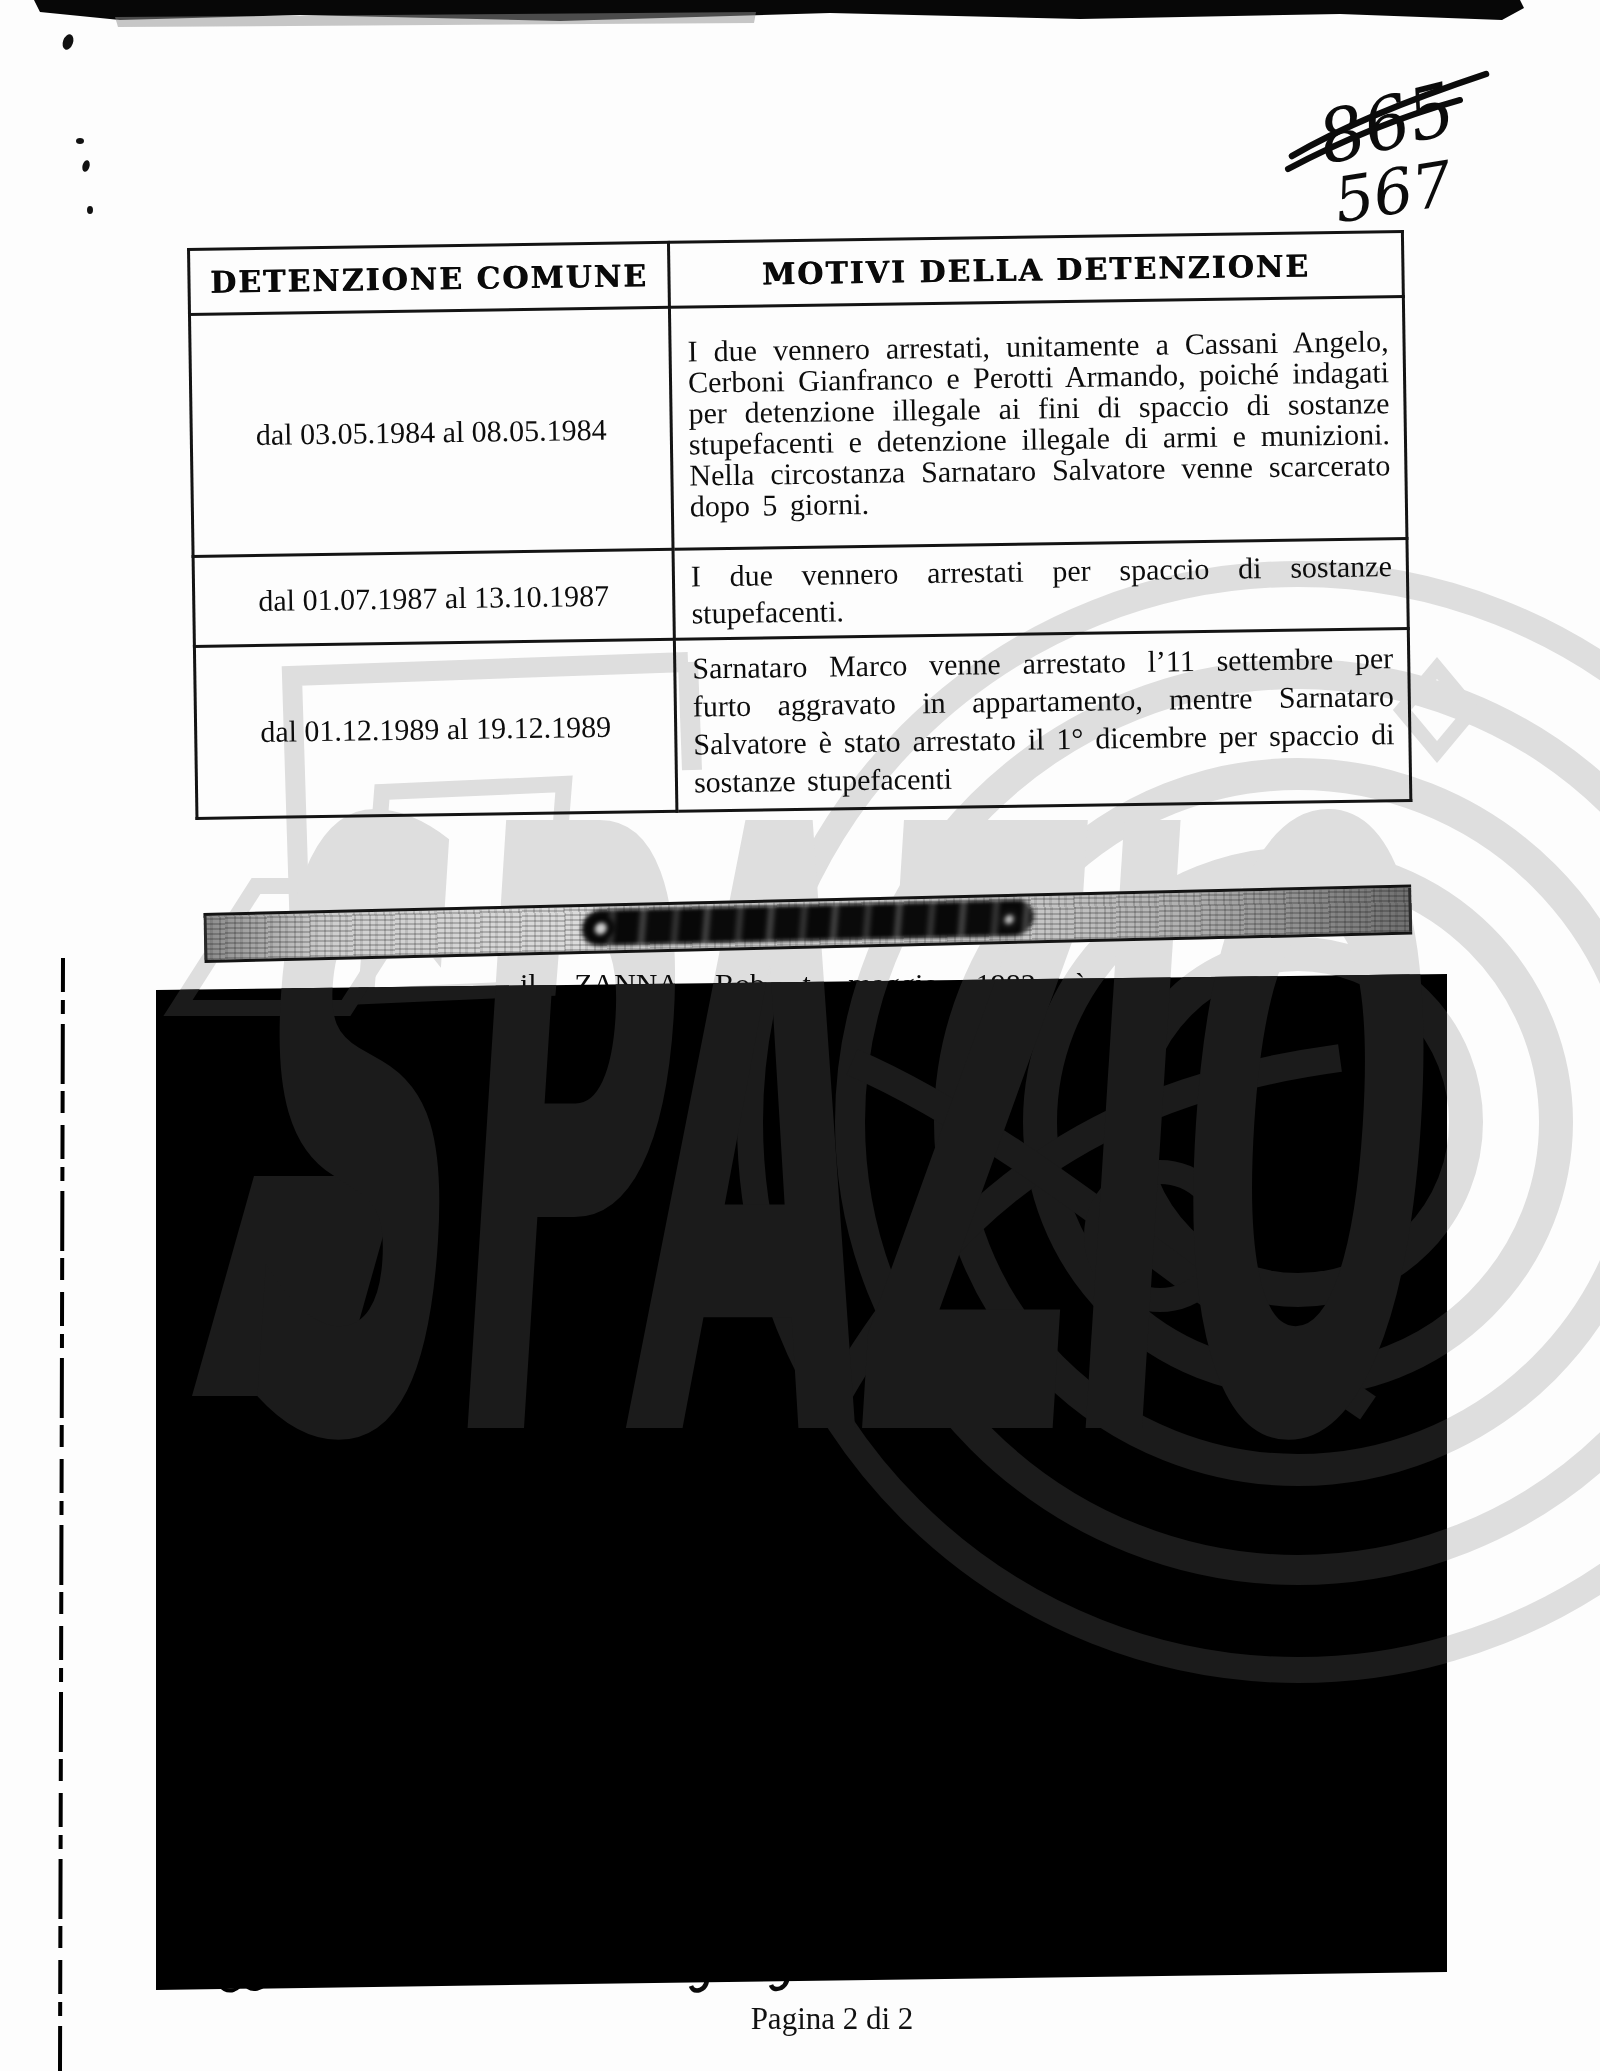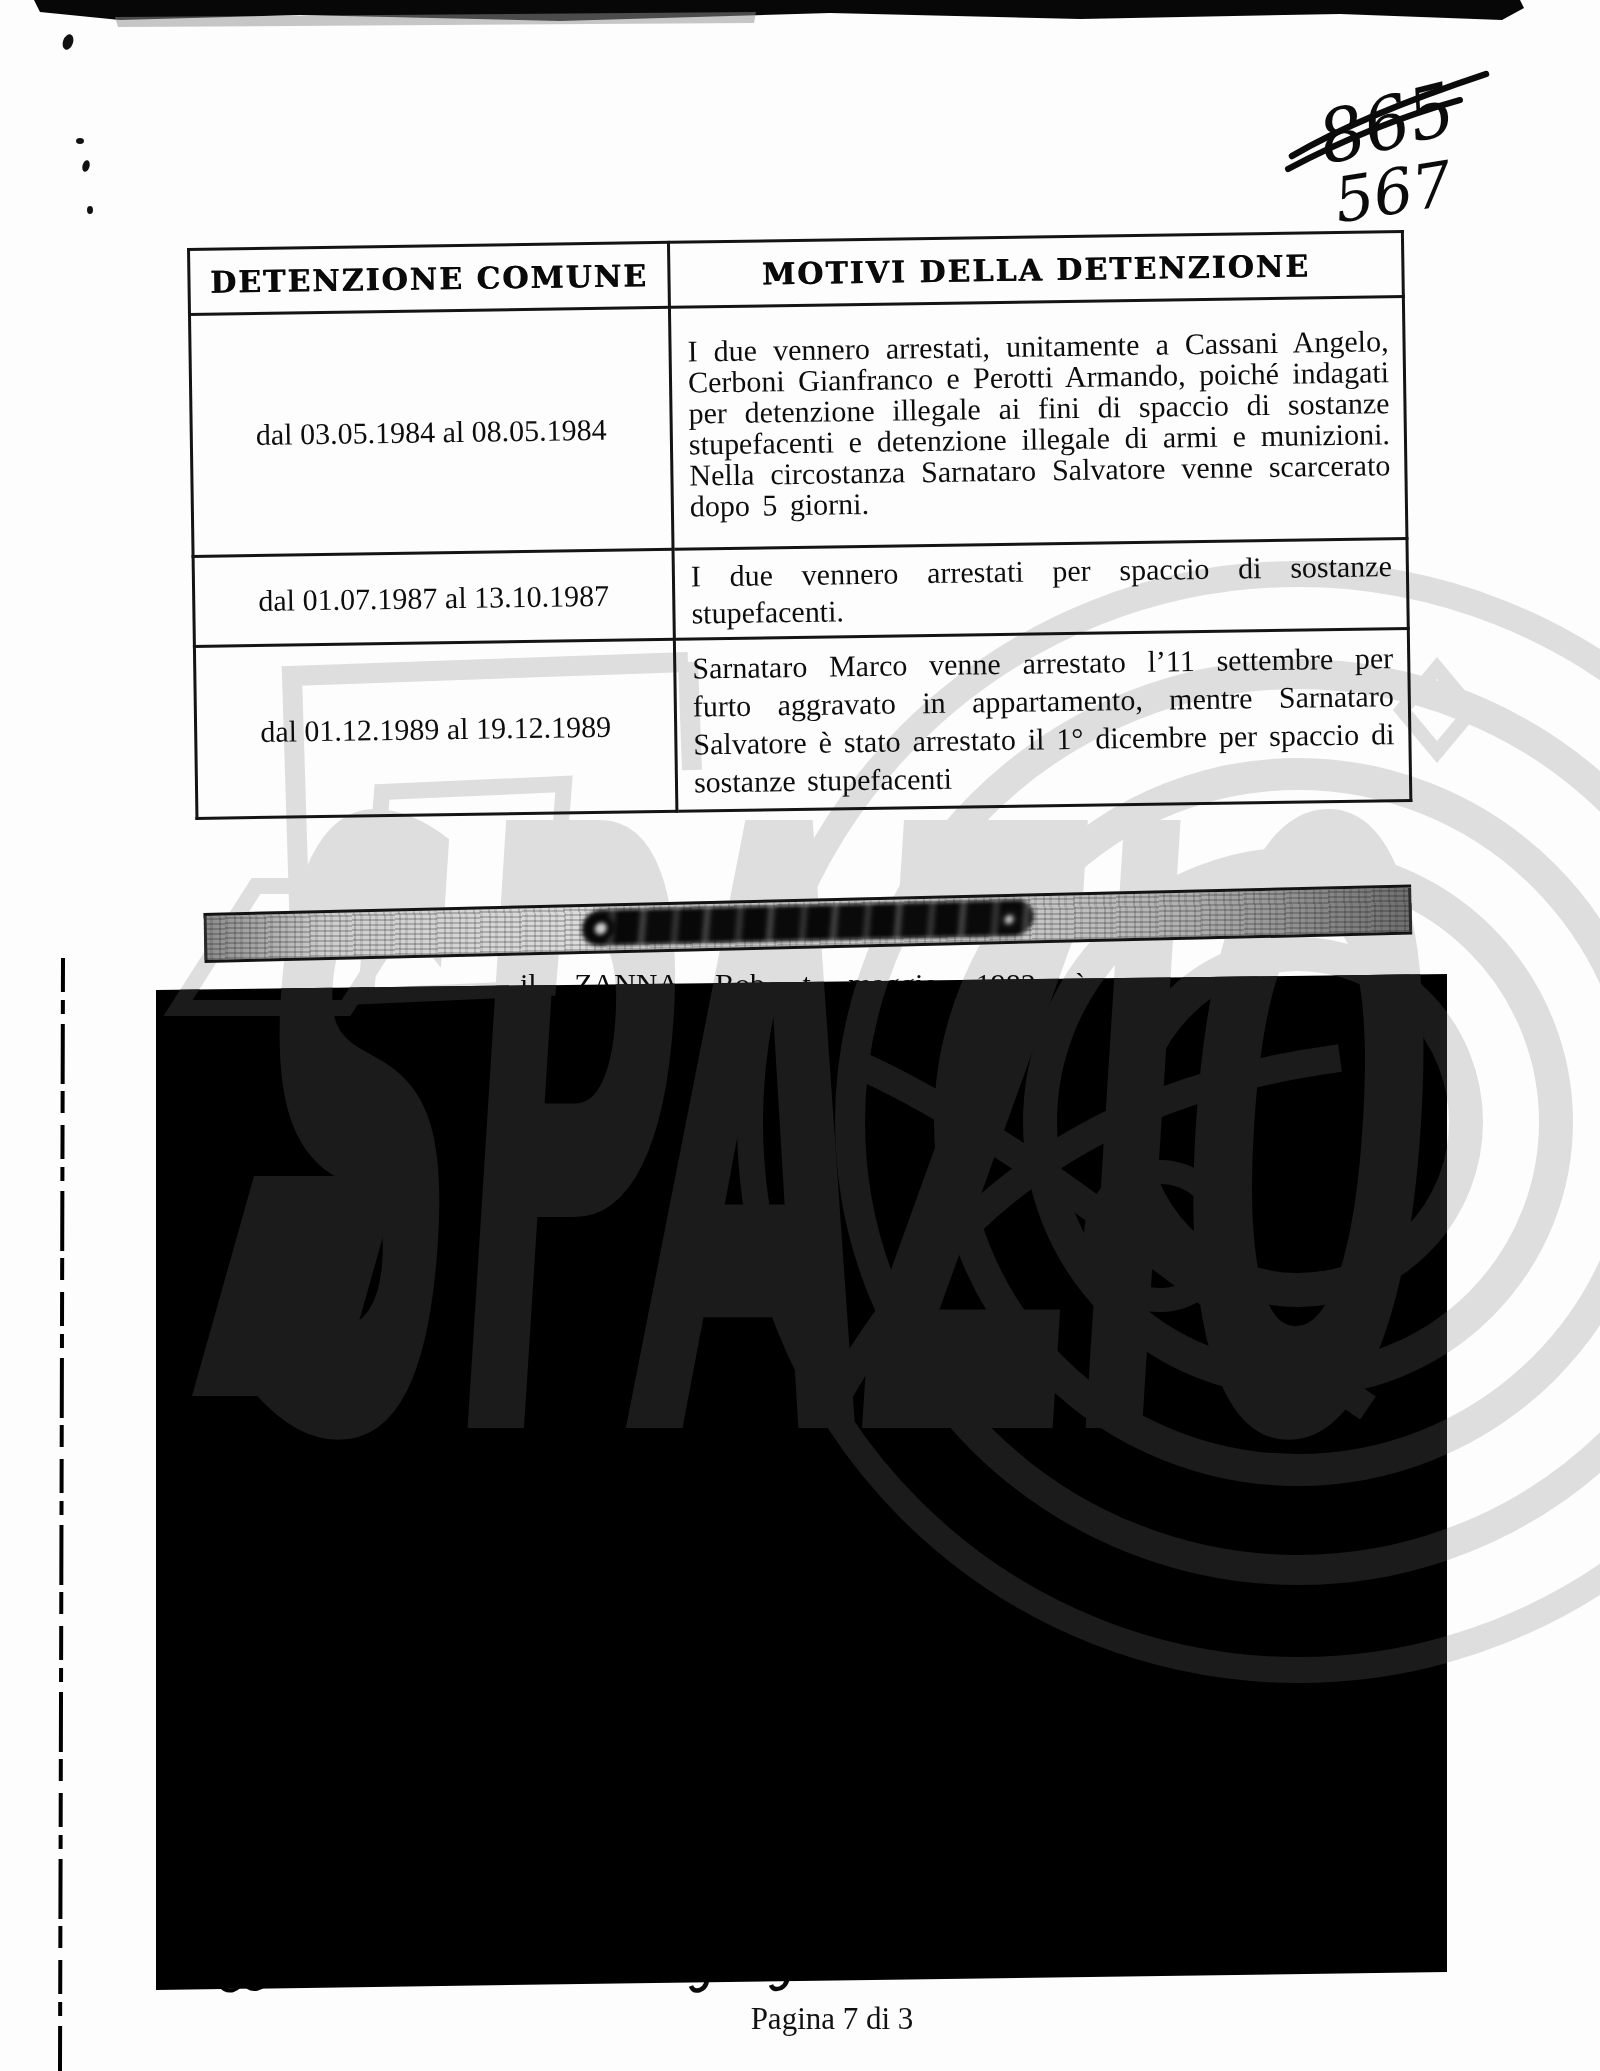--- a/index.html
+++ b/index.html
@@ -134,21 +134,21 @@
 
     <div class="section-bar">
       <div class="bar-smear">
         <span class="bar-ring"></span>
         <span class="bar-ring2"></span>
       </div>
     </div>
 
     <div class="clipped-line">il ZANNA Rob t maggio 1982 è</div>
 
-    <div class="footer">Pagina 7 di 3</div>
+    <div class="footer">Pagina 2 di 2</div>
   </div>
 
   <div class="redaction"></div>
 
   <div class="wm-dark">
     <svg class="wm-svg" width="1600" height="2071" viewBox="0 0 1600 2071">
       <g stroke="currentColor" fill="none">
         <circle cx="1298" cy="1122" r="168" stroke-width="34"></circle>
         <circle cx="1298" cy="1122" r="258" stroke-width="34"></circle>
         <circle cx="1298" cy="1122" r="348" stroke-width="32"></circle>

